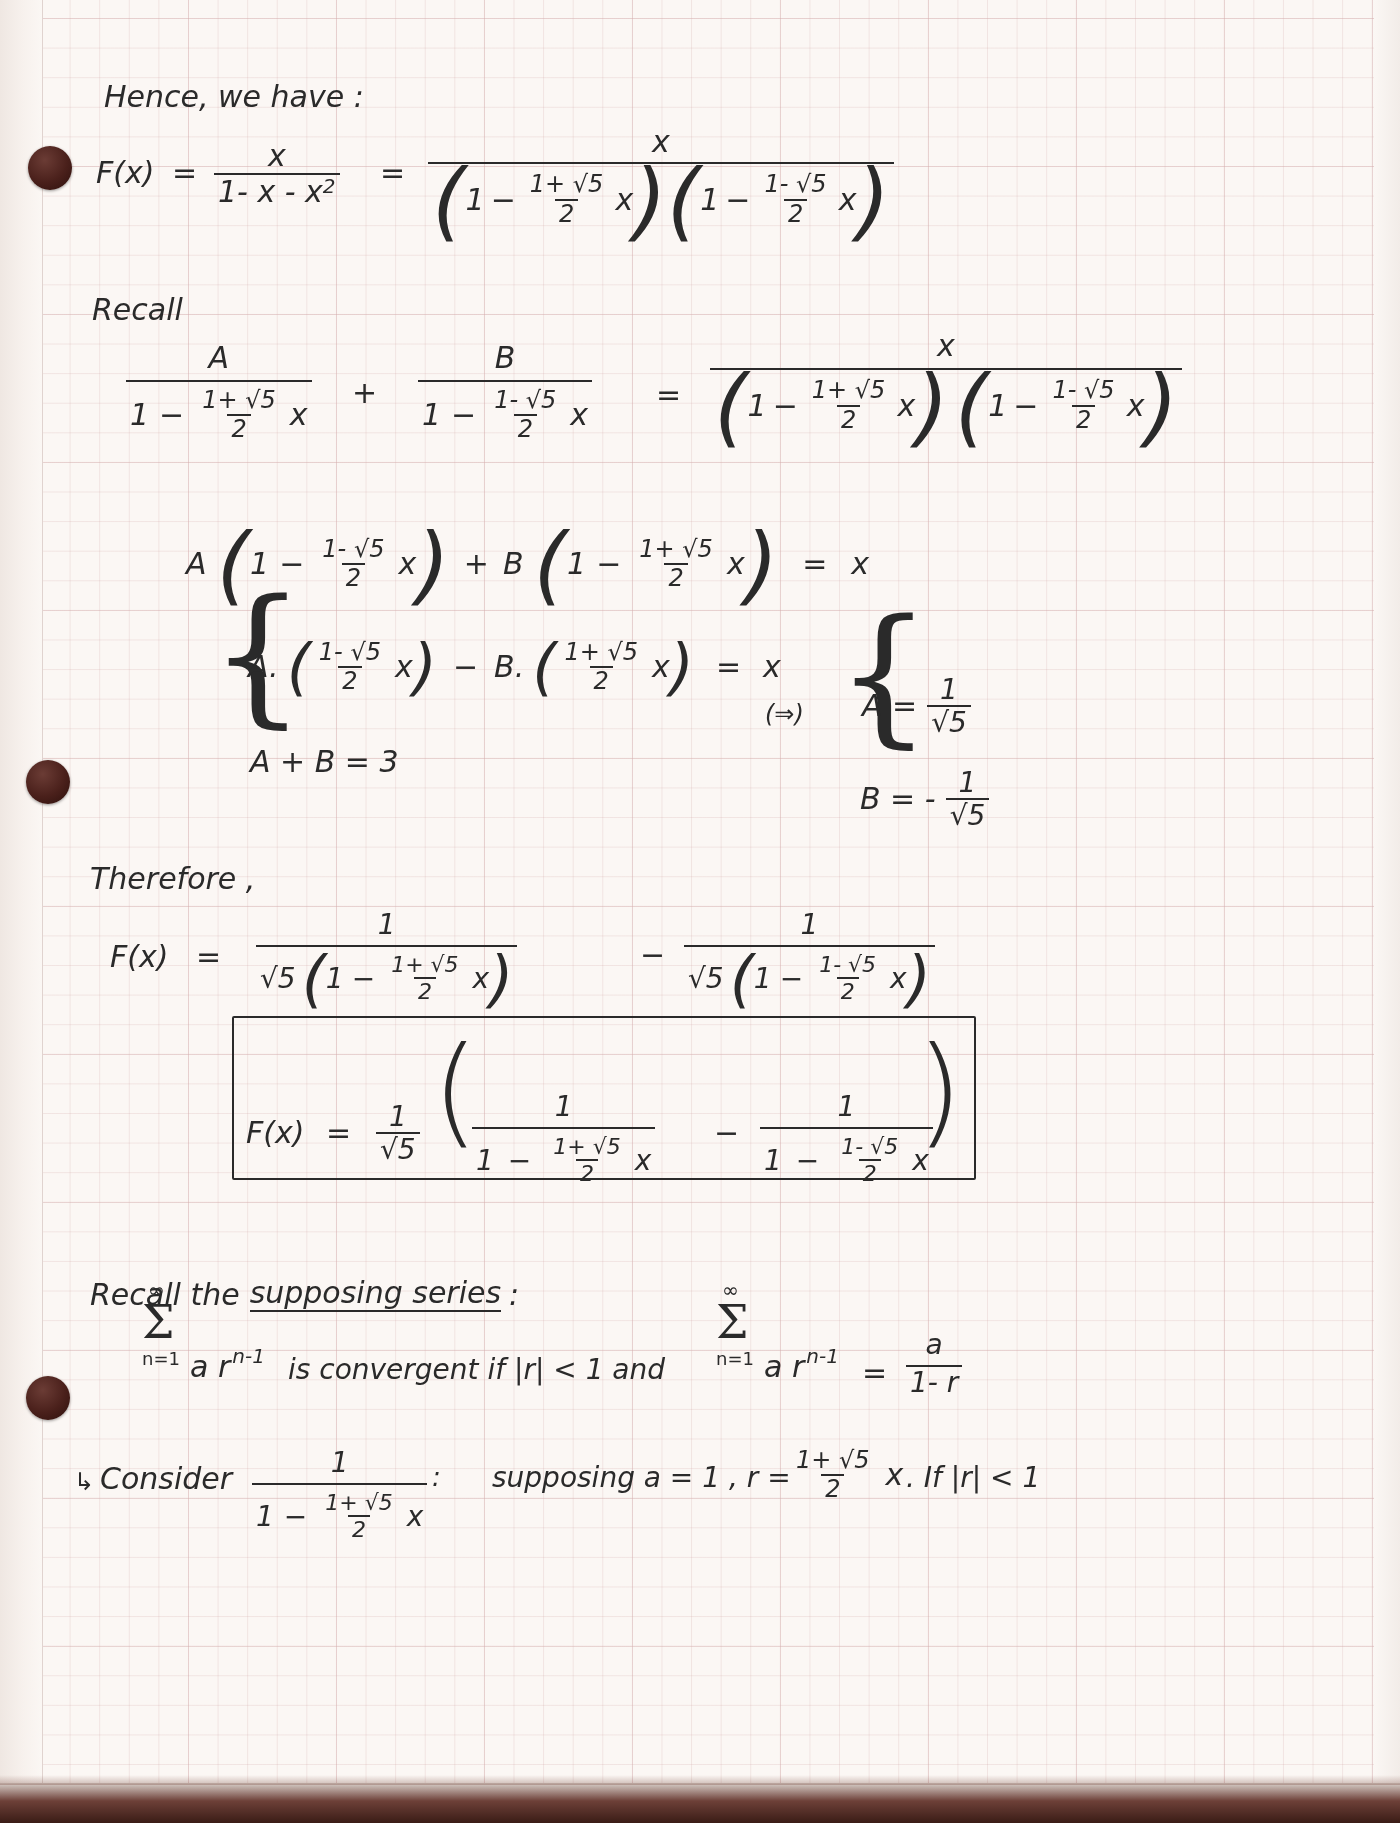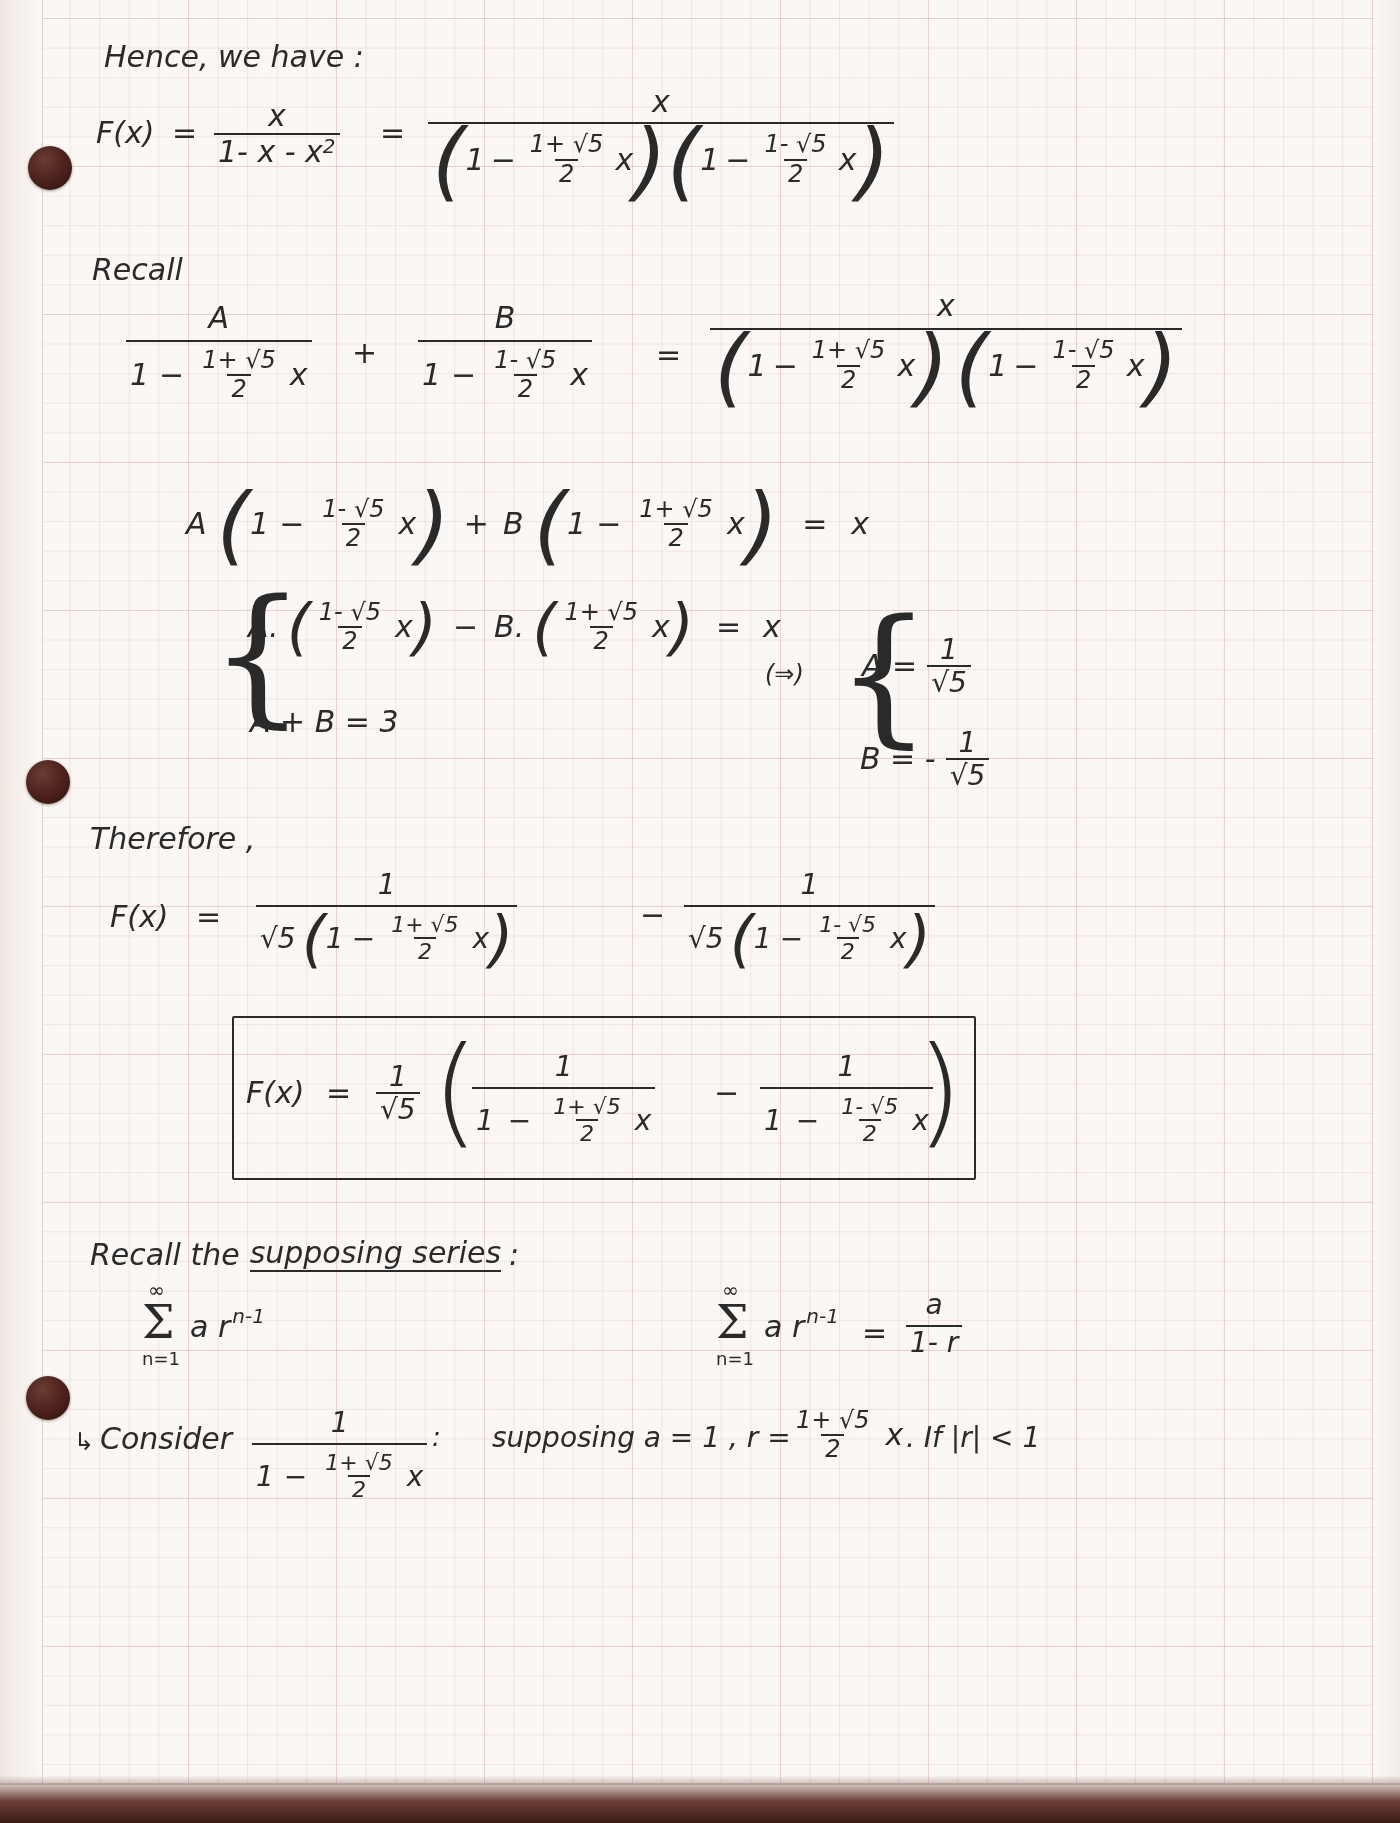--- a/index.html
+++ b/index.html
@@ -58,21 +58,21 @@
   }
 
   
   .ink {
     position: absolute;
     color: #2a2a2a;
     font-family: "DejaVu Sans", sans-serif;
     white-space: nowrap;
     line-height: 1;
   }
-  .hw { font-style: italic; }
+  .hw { font-style: italic; margin-top: 40px; }
   .t20 { font-size: 20px; }
   .t22 { font-size: 22px; }
   .t24 { font-size: 24px; }
   .t26 { font-size: 26px; }
   .t28 { font-size: 28px; }
   .t30 { font-size: 30px; }
 
   
   .frac {
     display: inline-flex;
@@ -406,20 +406,21 @@
 
   <div class="ink" style="left:142px; top:1302px;">
     <div class="t20" style="position:absolute; left:6px; top:-22px;">∞</div>
     <div class="sum" style="line-height:0.9;">Σ</div>
     <div class="sub" style="position:absolute; left:0px; top:48px;">n=1</div>
   </div>
   <div class="ink hw rowb" style="left:190px; top:1312px;">
     <span class="t30">a r</span>
     <span class="sup" style="position:relative; top:-14px; left:2px;">n-1</span>
   </div>
+  <div class="ink hw t28" style="left:288px; top:1316px;">is convergent if |r| &lt; 1 and</div>
 
   <div class="ink" style="left:716px; top:1302px;">
     <div class="t20" style="position:absolute; left:6px; top:-22px;">∞</div>
     <div class="sum" style="line-height:0.9;">Σ</div>
     <div class="sub" style="position:absolute; left:0px; top:48px;">n=1</div>
   </div>
   <div class="ink hw rowb" style="left:764px; top:1312px;">
     <span class="t30">a r</span>
     <span class="sup" style="position:relative; top:-14px; left:2px;">n-1</span>
   </div>

